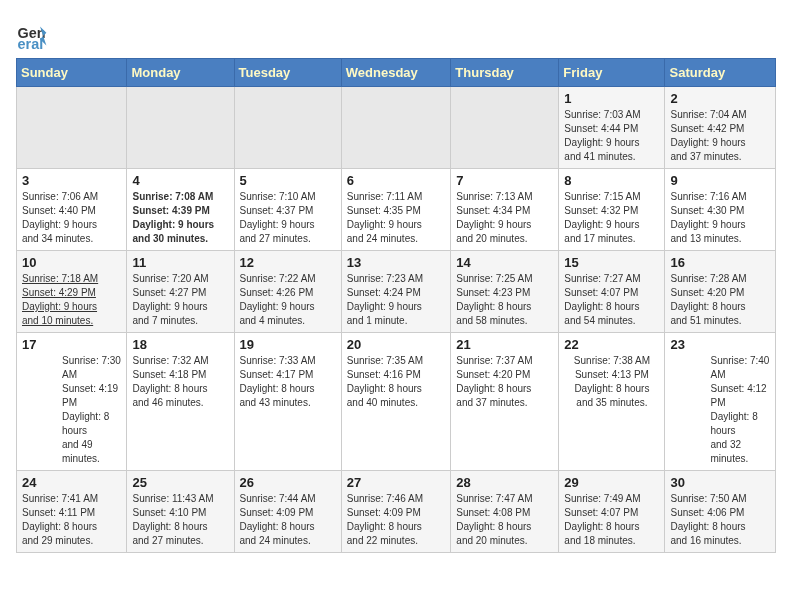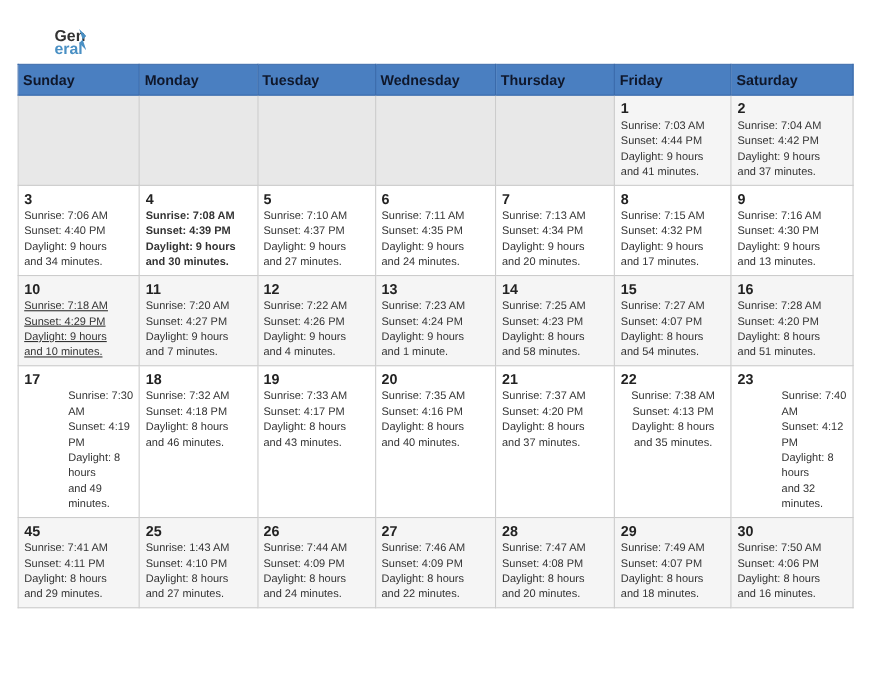--- a/index.html
+++ b/index.html
@@ -14,21 +14,20 @@
       display: flex;
       align-items: flex-start;
       justify-content: space-between;
       margin-bottom: 6px;
     }
     .logo {
       display: flex;
       align-items: center;
       gap: 4px;
       margin-top: 4px;
-      margin-left: 32px;
     }
     .logo-icon {
       width: 32px;
       height: 32px;
     }
     .title-area {
       text-align: right;
     }
     .month-title {
       font-size: 36px;
@@ -39,21 +38,21 @@
       font-size: 16px;
       color: #555;
     }
     table {
       width: 100%;
       border-collapse: collapse;
       font-size: 11px;
     }
     thead tr th {
       background-color: #4a7fc1;
-      color: #0f172a;
+      color: #fef9c3;
       padding: 6px 4px;
       text-align: left;
       font-size: 13px;
       font-weight: bold;
       border: 1px solid #3a6aaa;
     }
     tbody tr td {
       border: 1px solid #ccc;
       vertical-align: top;
       padding: 4px 5px;
@@ -283,29 +282,29 @@
         <td>
           <span class="day-number">23</span>
           <div class="day-info" style="white-space: pre-line; margin-left: 40px;">Sunrise: 7:40 AM
 Sunset: 4:12 PM
 Daylight: 8 hours
 and 32 minutes.</div>
         </td>
       </tr>
       <tr>
         <td>
-          <span class="day-number">45</span>
+          <span class="day-number">24</span>
           <div class="day-info" style="white-space: pre-line;">Sunrise: 7:41 AM
 Sunset: 4:11 PM
 Daylight: 8 hours
 and 29 minutes.</div>
         </td>
         <td>
           <span class="day-number">25</span>
-          <div class="day-info" style="white-space: pre-line;">Sunrise: 1:43 AM
+          <div class="day-info" style="white-space: pre-line;">Sunrise: 11:43 AM
 Sunset: 4:10 PM
 Daylight: 8 hours
 and 27 minutes.</div>
         </td>
         <td>
           <span class="day-number">26</span>
           <div class="day-info" style="white-space: pre-line;">Sunrise: 7:44 AM
 Sunset: 4:09 PM
 Daylight: 8 hours
 and 24 minutes.</div>

